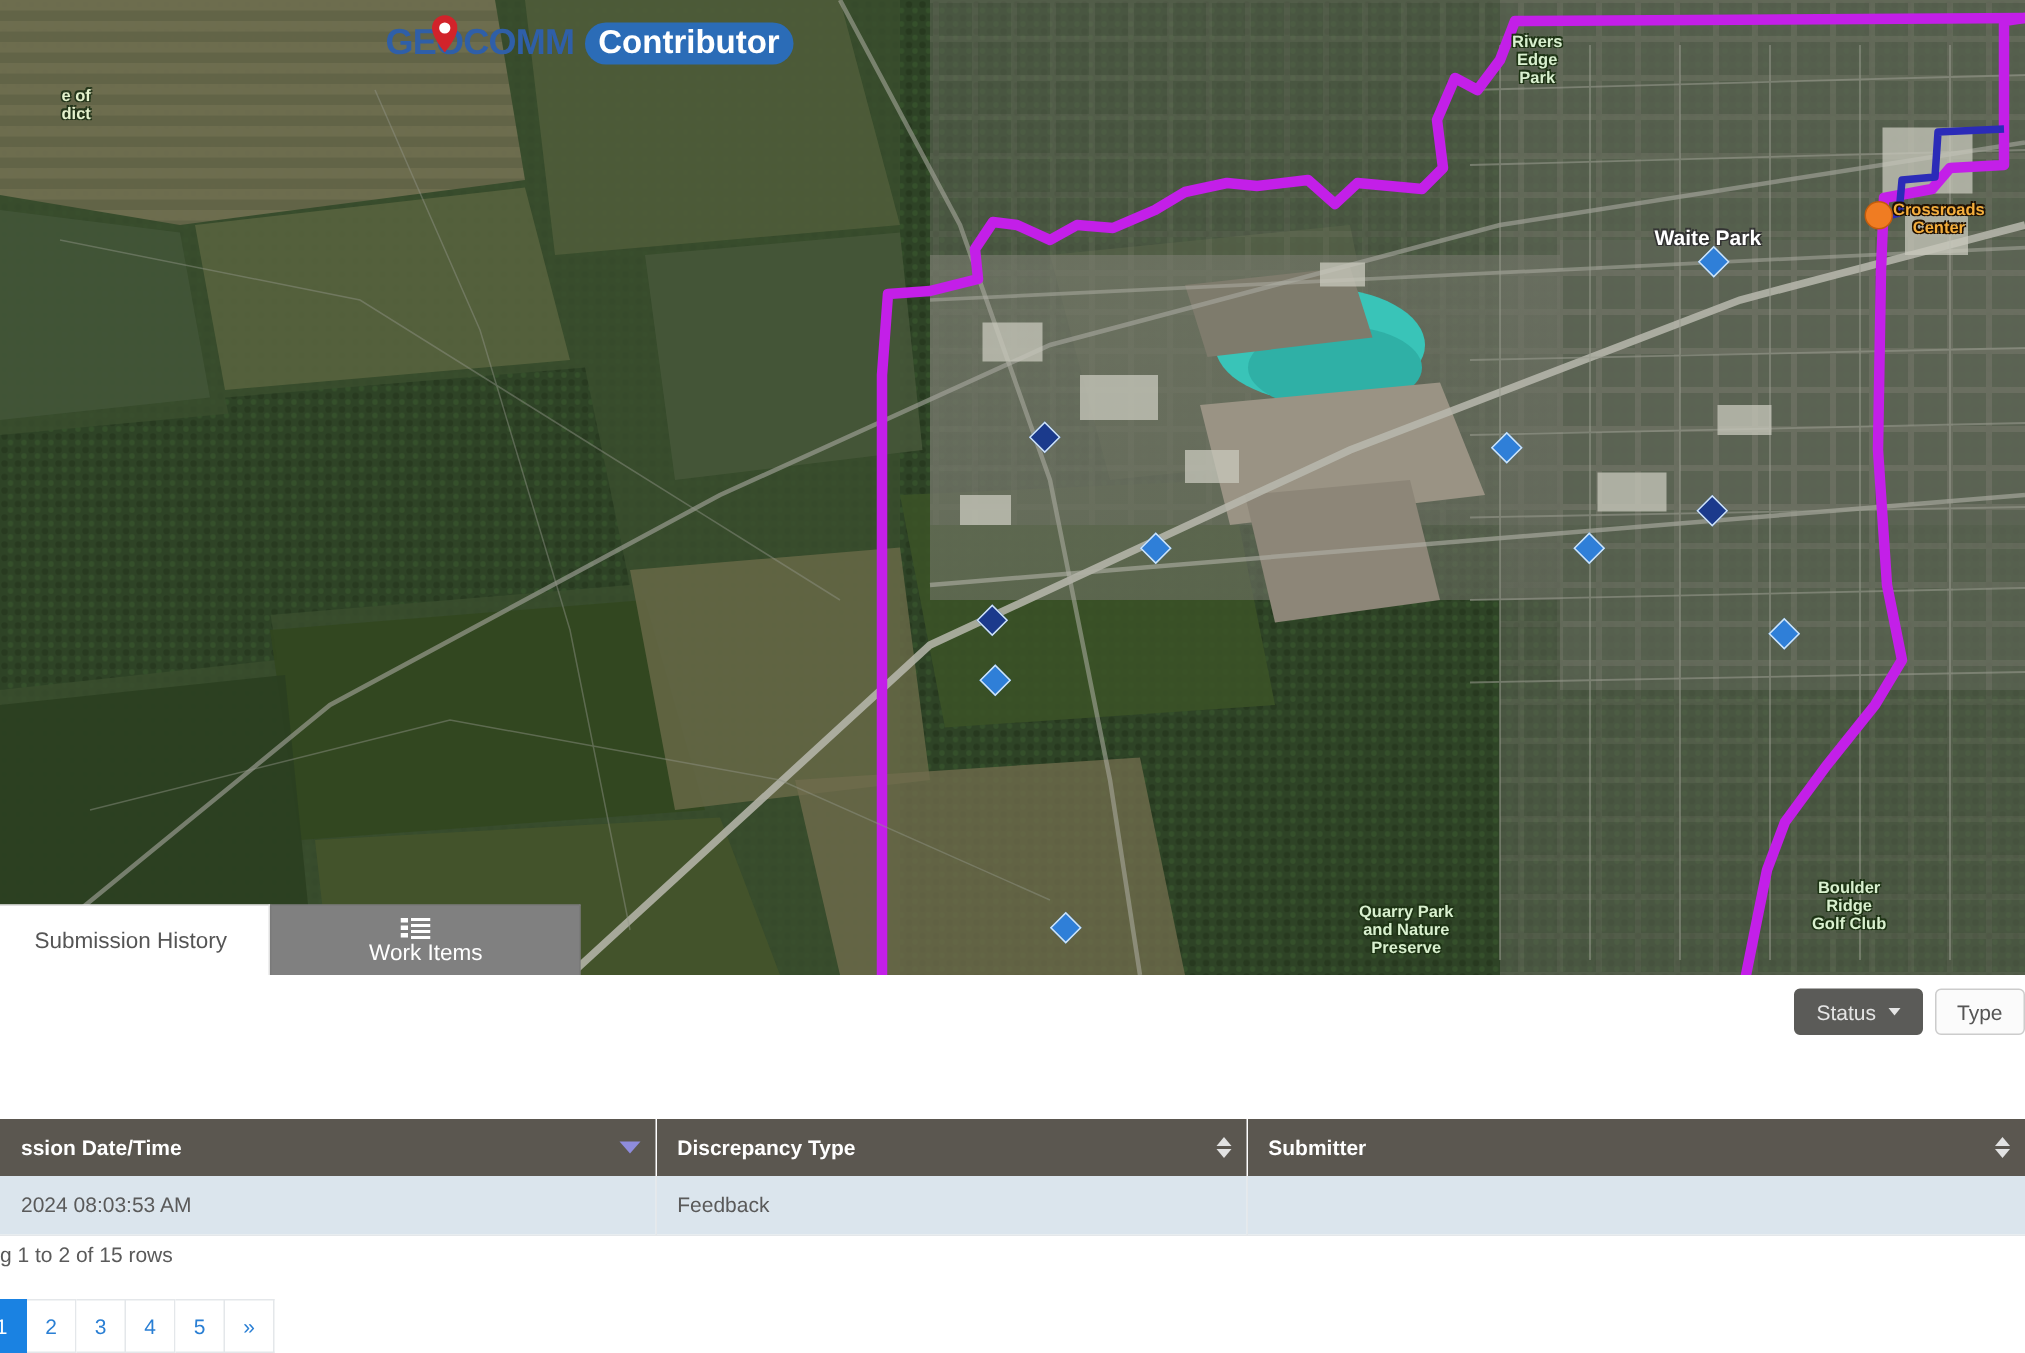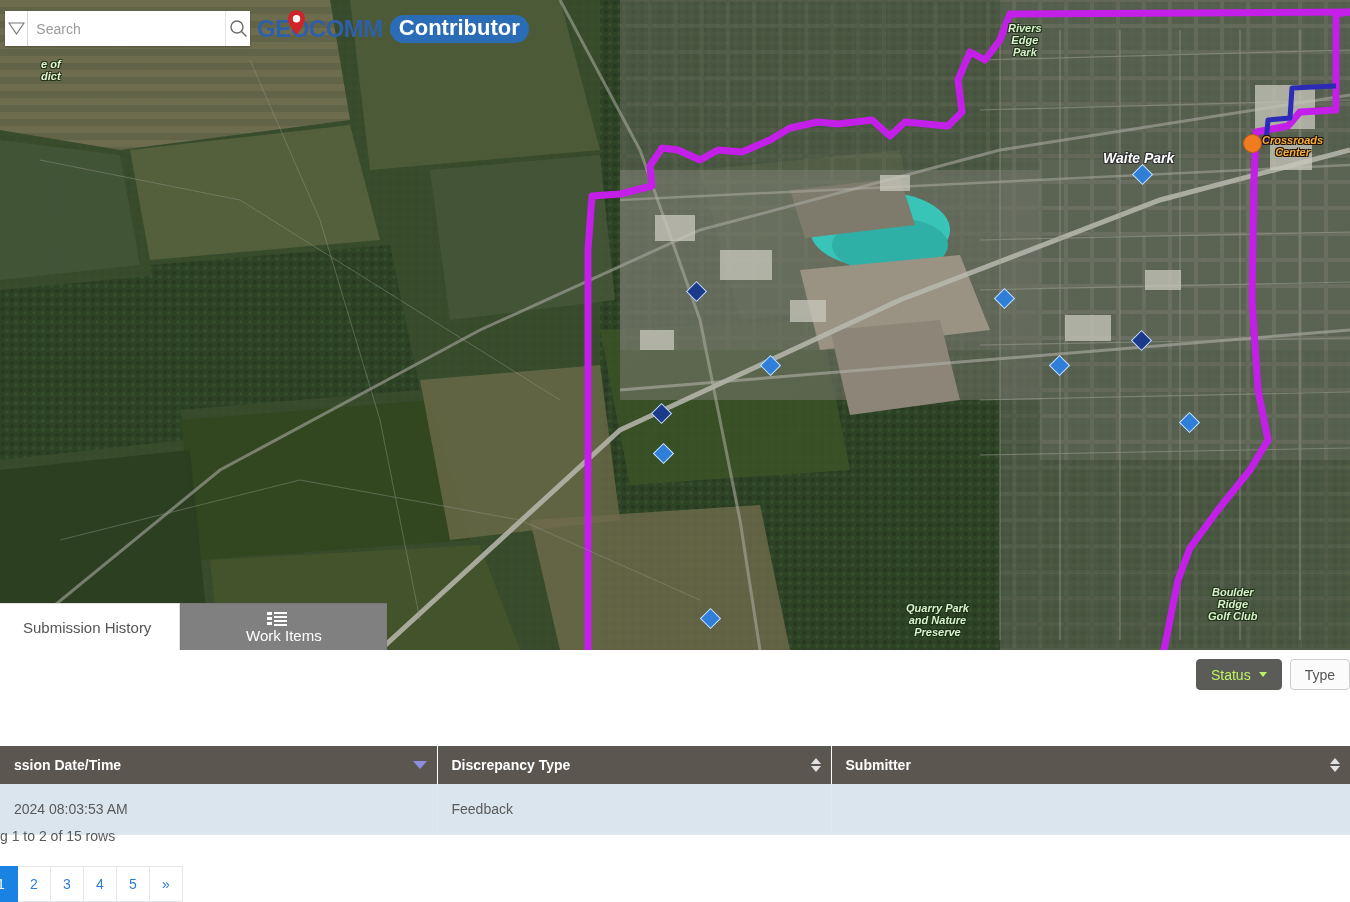--- a/index.html
+++ b/index.html
@@ -103,21 +103,20 @@
   
   .map-label {
     position: absolute;
     font-size: 11px;
     font-weight: bold;
     text-align: center;
     line-height: 12px;
     pointer-events: none;
     z-index: 25;
     white-space: pre-line;
-    font-style: italic;
   }
   .lbl-green {
     color: #d9f0cf;
     text-shadow: -1px -1px 0 #1d3314, 1px -1px 0 #1d3314,
                  -1px 1px 0 #1d3314, 1px 1px 0 #1d3314;
   }
   .lbl-white {
     color: #ffffff;
     font-size: 14px;
     text-shadow: -1px -1px 0 #333, 1px -1px 0 #333,
@@ -209,21 +208,21 @@
     display: flex; align-items: center;
     padding: 0 14px;
     font-size: 14px;
     border-radius: 4px;
     cursor: pointer;
     box-sizing: border-box;
     font-family: "Liberation Sans", sans-serif;
   }
   .btn-dark {
     background: #5b5b58;
-    color: #bef264;
+    color: #e5e5e5;
     border: 1px solid #5b5b58;
   }
   .btn-light {
     background: #fbfbfb;
     color: #555555;
     border: 1px solid #ccc;
   }
   .caret {
     margin-left: 8px;
     width: 0; height: 0;
@@ -255,21 +254,21 @@
     box-sizing: border-box;
     border-right: 1px solid #ffffff;
     position: relative;
     vertical-align: middle;
     cursor: pointer;
   }
   table.grid td {
     font-size: 14px;
     color: #5a5a5a;
     padding: 11px 14px;
-    height: 50px;
+    height: 39px;
     box-sizing: border-box;
     border-bottom: 1px solid #e4e7ea;
     border-right: 1px solid #e4e7ea;
     vertical-align: middle;
   }
   tr.row-selected td { background: #dbe5ed; }
   tr.row-plain td { background: #ffffff; }
 
   .sort-box {
     position: absolute;
@@ -437,34 +436,20 @@
                L 1164,650" stroke="#c31fe8" stroke-width="7" fill="none" stroke-linejoin="round" stroke-linecap="round"></path>
       <path d="M 1336,86 L 1292,88 L 1290,118 L 1268,120 L 1266,142 L 1258,144" stroke="#2b2bb8" stroke-width="5" fill="none" stroke-linejoin="round"></path>
 
       <g stroke="#93968a" stroke-width="1" opacity="0.45" fill="none">
         <path d="M 40,160 L 240,200 L 400,300 L 560,400"></path>
         <path d="M 60,540 L 300,480 L 520,520 L 700,600"></path>
         <path d="M 250,60 L 320,220 L 380,420 L 420,620"></path>
       </g>
     </svg>
 
-    <div class="search-bar">
-      <div class="search-funnel">
-        <svg width="17" height="13" viewBox="0 0 17 13">
-          <polygon points="1,1 16,1 8.5,12" fill="none" stroke="#777" stroke-width="1.2"></polygon>
-        </svg>
-      </div>
-      <input class="search-input" type="text" placeholder="Search" style="">
-      <div class="search-mag">
-        <svg width="19" height="19" viewBox="0 0 19 19">
-          <circle cx="8" cy="8" r="6" fill="none" stroke="#6c6c6c" stroke-width="1.4"></circle>
-          <line x1="12.5" y1="12.5" x2="17.5" y2="17.5" stroke="#6c6c6c" stroke-width="1.4"></line>
-        </svg>
-      </div>
-    </div>
 
     <div class="logo">
       <div class="logo-geo">GEOCOMM</div>
       <svg class="logo-pin" viewBox="0 0 20 29">
         <path d="M10 0 C4.5 0 0 4.4 0 9.9 C0 17.3 10 29 10 29 C10 29 20 17.3 20 9.9 C20 4.4 15.5 0 10 0 Z" fill="#d2232a"></path>
         <circle cx="10" cy="10" r="4.4" fill="#ffffff"></circle>
       </svg>
       <div class="logo-badge">Contributor</div>
     </div>
 

